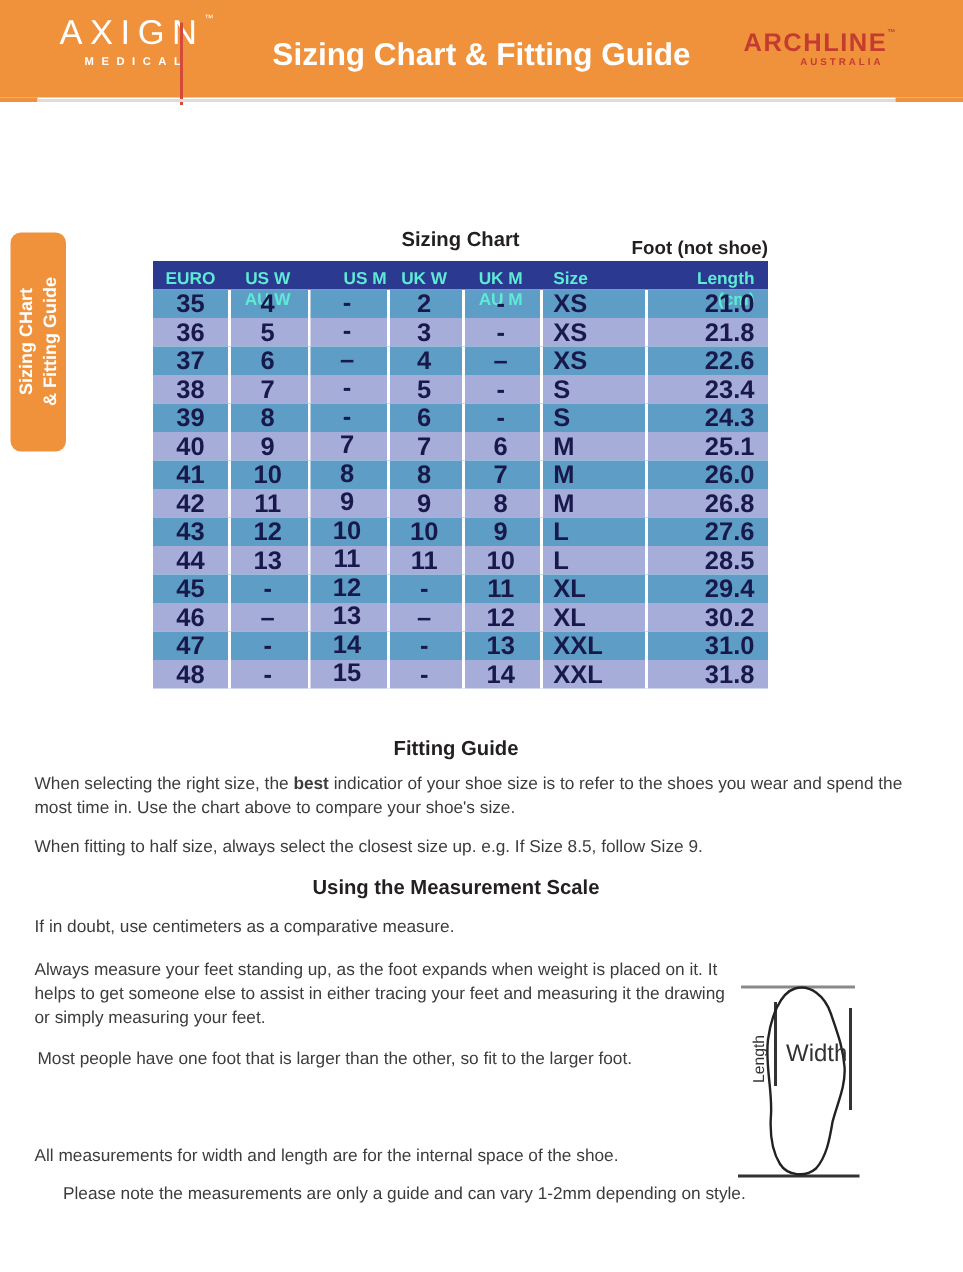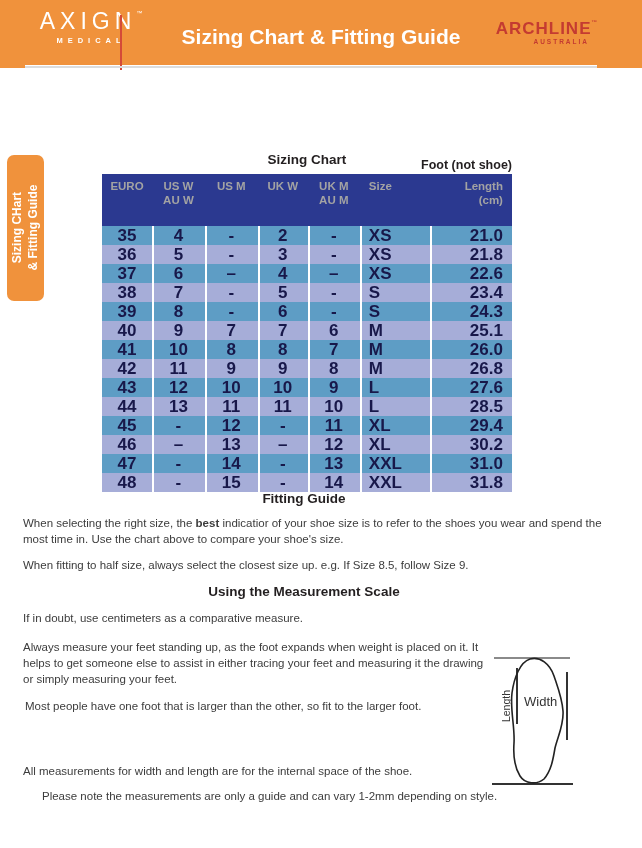--- a/index.html
+++ b/index.html
@@ -28,49 +28,49 @@
             border-radius:7px;display:flex;align-items:center;justify-content:center;}
   .side-tab-inner{transform:rotate(-90deg);white-space:nowrap;color:#fff;font-weight:bold;
                   font-size:12px;text-align:center;line-height:1.3;}
 
   
   .chart-title{position:absolute;left:102px;top:152px;width:410px;text-align:center;
                font-weight:bold;font-size:13.5px;color:#231F20;}
   .foot-note{position:absolute;left:302px;top:158px;width:210px;text-align:right;
              font-weight:bold;font-size:12.5px;color:#231F20;}
   .stable{position:absolute;left:102px;top:174px;width:410px;}
-  .thead{display:flex;background:#2B3990;color:#a3a3a3;height:52px;}
+  .thead{display:flex;background:#2B3990;color:#5eead4;height:19px;}
   .thcell{display:flex;flex-direction:column;align-items:center;justify-content:flex-start;
           padding-top:5px;font-weight:bold;font-size:11.5px;line-height:1.25;box-sizing:border-box;}
   .trow{display:flex;height:19px;background:#5E9DC5;color:#18184A;font-weight:bold;font-size:17px;}
   .trow.alt{background:#A6ADD8;}
   .tcell{display:flex;align-items:center;justify-content:center;box-sizing:border-box;
          box-shadow:inset 2px 0 0 #fff;}
   .tcell.first{box-shadow:none;}
-  .c0{width:12.2%;}.c1{width:12.9%;}.c2{width:12.9%;}.c3{width:12.2%;}
+  .c0{width:12.2%;}.c1{width:12.9%;}.c2{width:12.9%;align-items:flex-end;}.c3{width:12.2%;}
   .c4{width:12.7%;}.c5{width:17.1%;}.c6{width:20%;}
   .thcell.c5{align-items:flex-start;padding-left:9px;}
   .tcell.c5{justify-content:flex-start;padding-left:9px;text-align:center;}
   .thcell.c6{align-items:flex-end;padding-right:9px;}
   .tcell.c6{justify-content:flex-end;padding-right:9px;}
 
   
   .h-center{position:absolute;left:0;width:608px;text-align:center;font-weight:bold;
             font-size:13.5px;color:#231F20;}
   .para{position:absolute;left:23px;font-size:11.5px;color:#3C3C3C;line-height:1.38;}
 
   
   .d-topline{position:absolute;left:494px;top:657px;width:76px;height:2px;background:#8a8a8a;}
   .d-bottomline{position:absolute;left:492px;top:783px;width:81px;height:2px;background:#333;}
   .d-vline-left{position:absolute;left:516px;top:668px;width:2px;height:56px;background:#333;}
   .d-vline-right{position:absolute;left:566px;top:672px;width:2px;height:68px;background:#333;}
   .d-foot{position:absolute;left:500px;top:655px;}
   .d-length{position:absolute;left:478px;top:700px;width:56px;text-align:center;
             transform:rotate(-90deg);font-size:10.5px;color:#333;}
-  .d-width{position:absolute;left:524px;top:694px;font-size:13px;color:#333;}
+  .d-width{position:absolute;left:524px;top:694px;font-size:16px;color:#333;}
 </style>
 </head>
 <body>
 
 <div id="page">
 
   <div class="header">
     <div class="axign">
       <div class="axign-name"><span>AXIGN</span><span class="axign-tm">™</span></div>
       <div class="axign-sub">MEDICAL</div>

